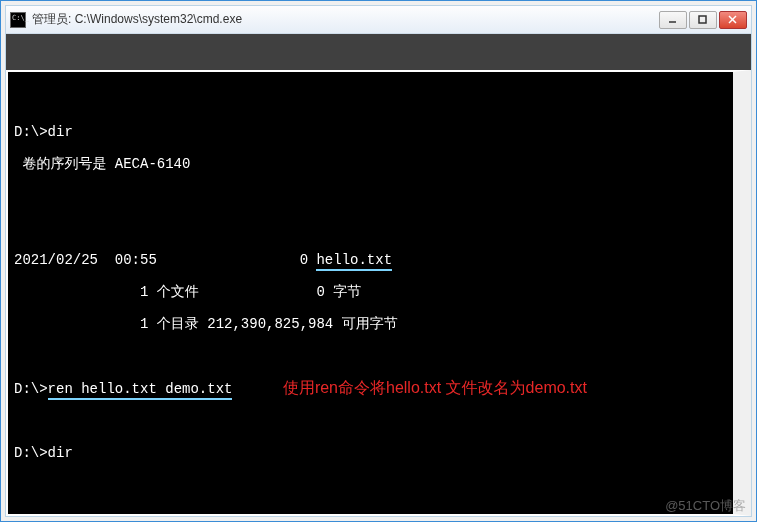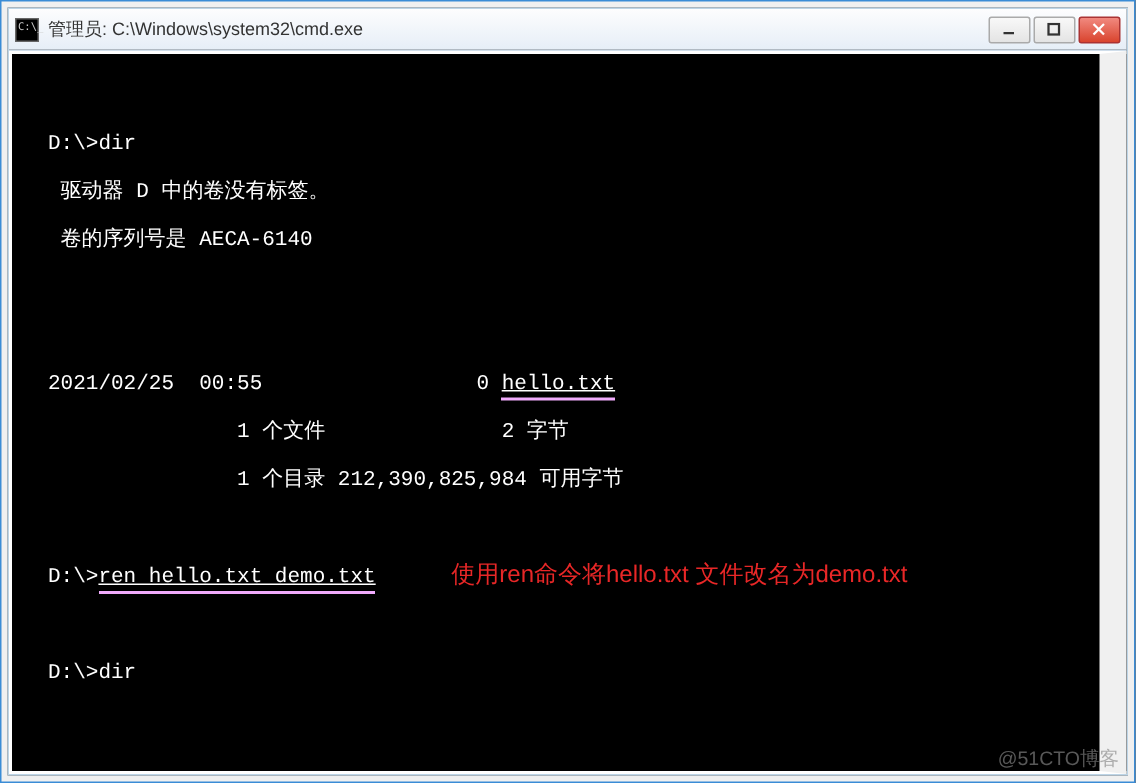--- a/index.html
+++ b/index.html
@@ -74,26 +74,27 @@
       border-color: #a33;
     }
     .win-btn svg { display: block; }
     .terminal {
       flex: 1;
       background: #000;
       color: #fff;
       font-family: "NSimSun", "SimSun", "Courier New", monospace;
       font-size: 14px;
       line-height: 16px;
-      padding: 4px 24px;
+      padding: 4px 6px;
       white-space: pre;
       overflow: hidden;
       position: relative;
       border: 2px solid #fff;
       border-right: 18px solid #f0f0f0;
+      margin-top: 36px;
     }
     .scrollbar {
       position: absolute;
       right: -18px;
       top: 0;
       bottom: 0;
       width: 16px;
       background: #f0f0f0;
     }
     .sb-btn {
@@ -103,23 +104,22 @@
       border: 1px solid #aaa;
       display: flex;
       align-items: center;
       justify-content: center;
       font-size: 8px;
       color: #555;
     }
     .sb-btn.bottom { position: absolute; bottom: 0; }
     .line { display: block; position: relative; }
     .underline-red {
-      border-bottom: 2px solid #f0abfc;
+      border-bottom: 2px solid #7dd3fc;
       padding-bottom: 1px;
-      text-decoration: underline;
     }
     .annotation {
       color: #e82727;
       font-family: "SimSun", "宋体", sans-serif;
       font-size: 16px;
       font-weight: normal;
     }
     .watermark {
       position: absolute;
       right: 10px;
@@ -154,26 +154,25 @@
             <line x1="1" y1="1" x2="8" y2="8" stroke="#fff" stroke-width="1.5"></line>
             <line x1="8" y1="1" x2="1" y2="8" stroke="#fff" stroke-width="1.5"></line>
           </svg>
       </div>
     </div>
   </div>
 
   <div class="terminal">
 <span class="line"> </span>
 <span class="line">D:\&gt;dir</span>
-<span class="line"> 驱动器 D 中的卷没有标签。</span>
 <span class="line"> 卷的序列号是 AECA-6140</span>
 <span class="line"> </span>
 <span class="line"> </span>
 <span class="line"><span>2021/02/25  00:55                 0 </span><span class="underline-red">hello.txt</span></span>
-<span class="line">               1 个文件              2 字节</span>
+<span class="line">               1 个文件              0 字节</span>
 <span class="line">               1 个目录 212,390,825,984 可用字节</span>
 <span class="line"> </span>
 <span class="line"><span>D:\&gt;</span><span class="underline-red">ren hello.txt demo.txt</span>      <span class="annotation">使用ren命令将hello.txt 文件改名为demo.txt</span></span>
 <span class="line"> </span>
 <span class="line">D:\&gt;dir</span>
 
 
 
 
 

